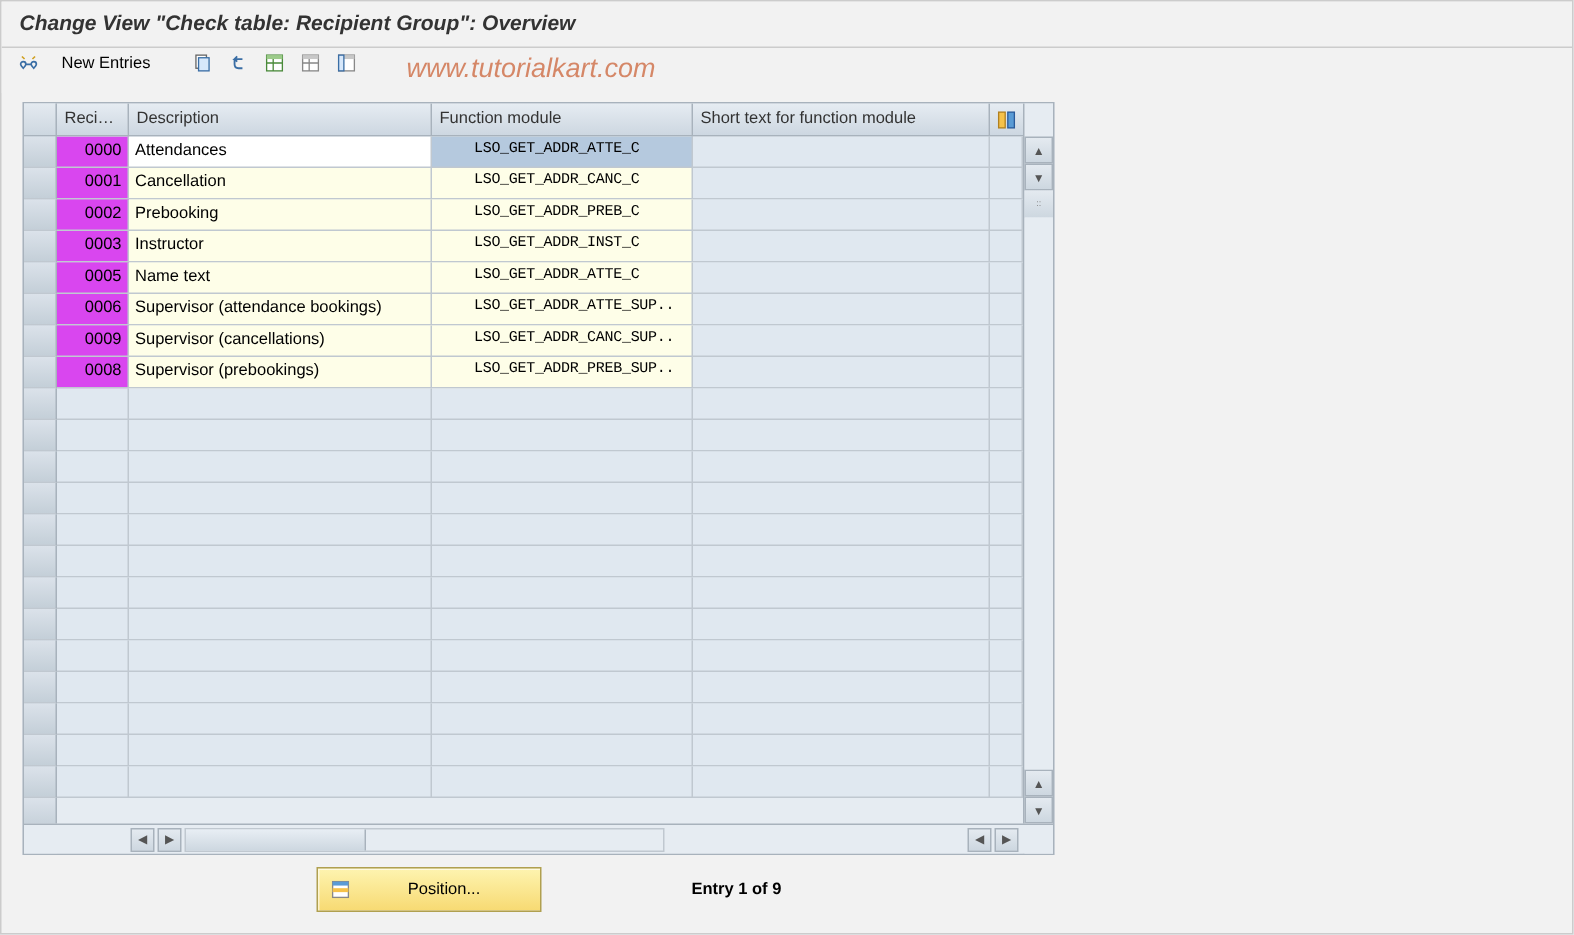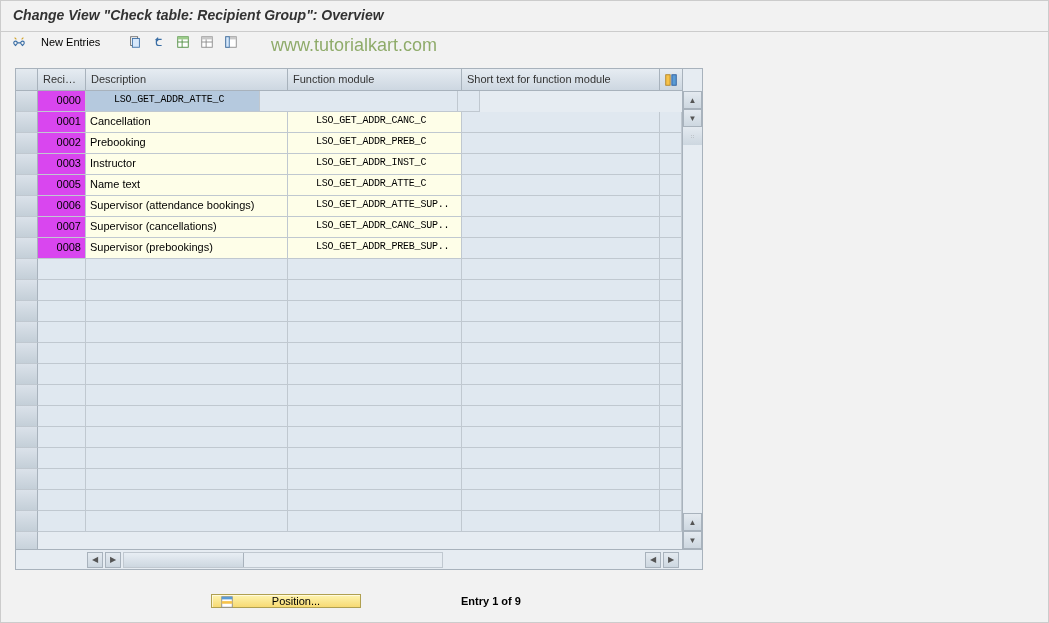--- a/index.html
+++ b/index.html
@@ -40,24 +40,25 @@
       padding: 0 3px;
       cursor: pointer;
     }
     .tool-btn.with-text { padding: 0 8px; gap:4px;}
     .toolbar-sep { width:1px; height:18px; background:transparent; margin:0 4px;}
     .watermark {
       position:absolute;
       left: 270px;
       top: 3px;
       font-size: 18px;
-      color: #4d7c0f;
+      color: #c2410c;
       opacity:0.6;
       font-family: Arial;
       pointer-events:none;
+      font-style:italic;
     }
     .table-area {
       margin: 6px 14px 0 14px;
       border: 1px solid #a8b2bc;
       background: #e6ecf2;
       width: 688px;
       height: 502px;
       position: relative;
     }
     .table-scroll {
@@ -191,25 +192,25 @@
       position:absolute;
       bottom:14px;
       left:0;right:0;
       display:flex;
       align-items:center;
       font-size:11px;
     }
     .position-btn {
       margin-left:210px;
       width:150px;
-      height:14px;
+      height:30px;
       background:linear-gradient(#fef4b0,#f7da73);
       border:1px solid #b0a050;
       display:flex;
-      align-items:flex-start;
+      align-items:center;
       padding:0 8px;
       gap:6px;
       cursor:pointer;
       box-shadow:inset 1px 1px 0 rgba(255,255,255,0.6);
     }
     .entry-label {margin-left:100px;font-weight:bold;}
     svg.icn {width:14px;height:14px;}
   </style>
 </head>
 <body>
@@ -299,20 +300,21 @@
         <div class="config-btn-cell">
           <svg class="icn" viewBox="0 0 16 16">
               <rect x="2" y="2" width="5" height="12" fill="#f6c24a" stroke="#b08020"></rect>
               <rect x="9" y="2" width="5" height="12" fill="#5a9bd5" stroke="#2a5a9a"></rect>
             </svg>
         </div>
       </div>
       <div class="table-body" id="tbody">
           <div class="data-row">
             <div class="data-cell col-recip code">0000</div>
+            <div class="data-cell col-desc bg-white">Attendances</div>
             <div class="data-cell col-fm fm selected-cell">LSO_GET_ADDR_ATTE_C</div>
             <div class="data-cell col-short bg-blue"></div>
             <div class="data-cell empty-cell" style="width: 22px;"></div>
           </div>
           <div class="data-row">
             <div class="data-cell col-recip code">0001</div>
             <div class="data-cell col-desc bg-cream">Cancellation</div>
             <div class="data-cell col-fm fm bg-cream">LSO_GET_ADDR_CANC_C</div>
             <div class="data-cell col-short bg-blue"></div>
             <div class="data-cell empty-cell" style="width: 22px;"></div>
@@ -339,21 +341,21 @@
             <div class="data-cell empty-cell" style="width: 22px;"></div>
           </div>
           <div class="data-row">
             <div class="data-cell col-recip code">0006</div>
             <div class="data-cell col-desc bg-cream">Supervisor (attendance bookings)</div>
             <div class="data-cell col-fm fm bg-cream">LSO_GET_ADDR_ATTE_SUP..</div>
             <div class="data-cell col-short bg-blue"></div>
             <div class="data-cell empty-cell" style="width: 22px;"></div>
           </div>
           <div class="data-row">
-            <div class="data-cell col-recip code">0007</div>
+            <div class="data-cell col-recip code">0009</div>
             <div class="data-cell col-desc bg-cream">Supervisor (cancellations)</div>
             <div class="data-cell col-fm fm bg-cream">LSO_GET_ADDR_CANC_SUP..</div>
             <div class="data-cell col-short bg-blue"></div>
             <div class="data-cell empty-cell" style="width: 22px;"></div>
           </div>
           <div class="data-row">
             <div class="data-cell col-recip code">0008</div>
             <div class="data-cell col-desc bg-cream">Supervisor (prebookings)</div>
             <div class="data-cell col-fm fm bg-cream">LSO_GET_ADDR_PREB_SUP..</div>
             <div class="data-cell col-short bg-blue"></div>

